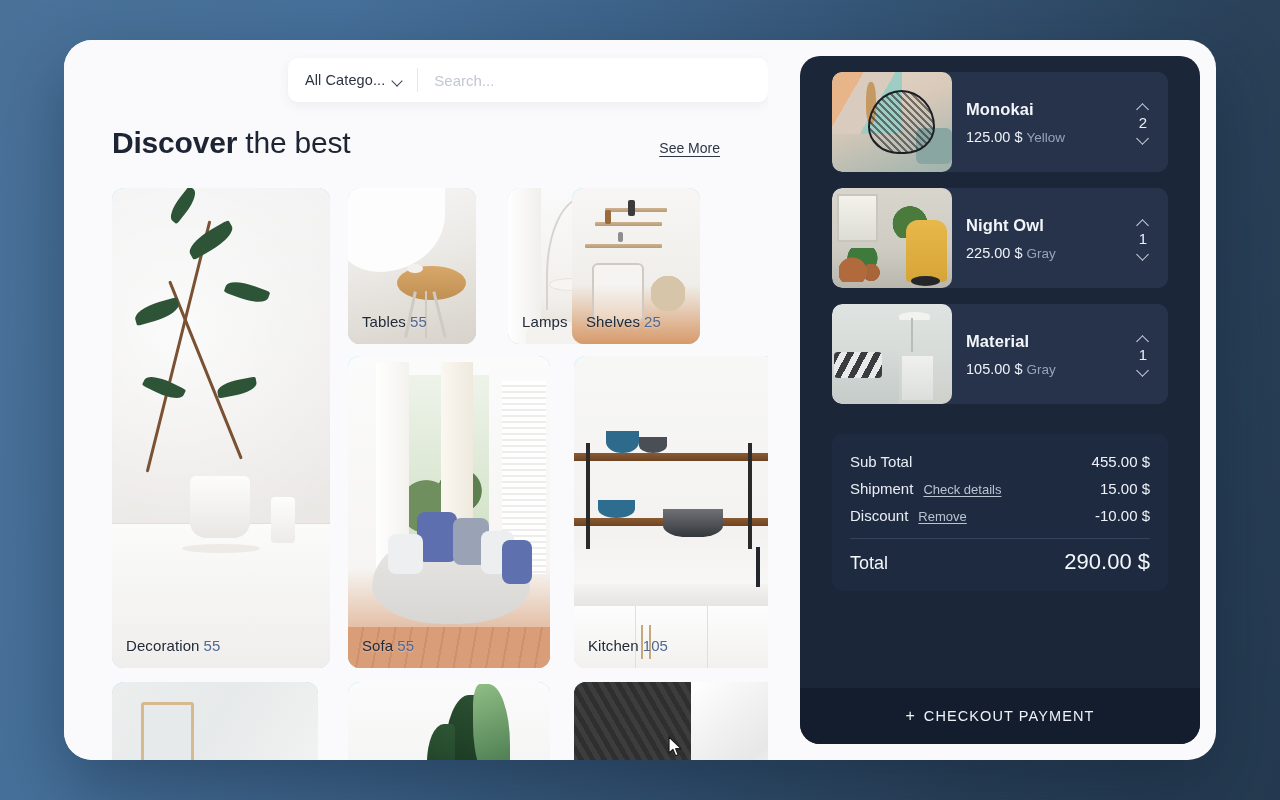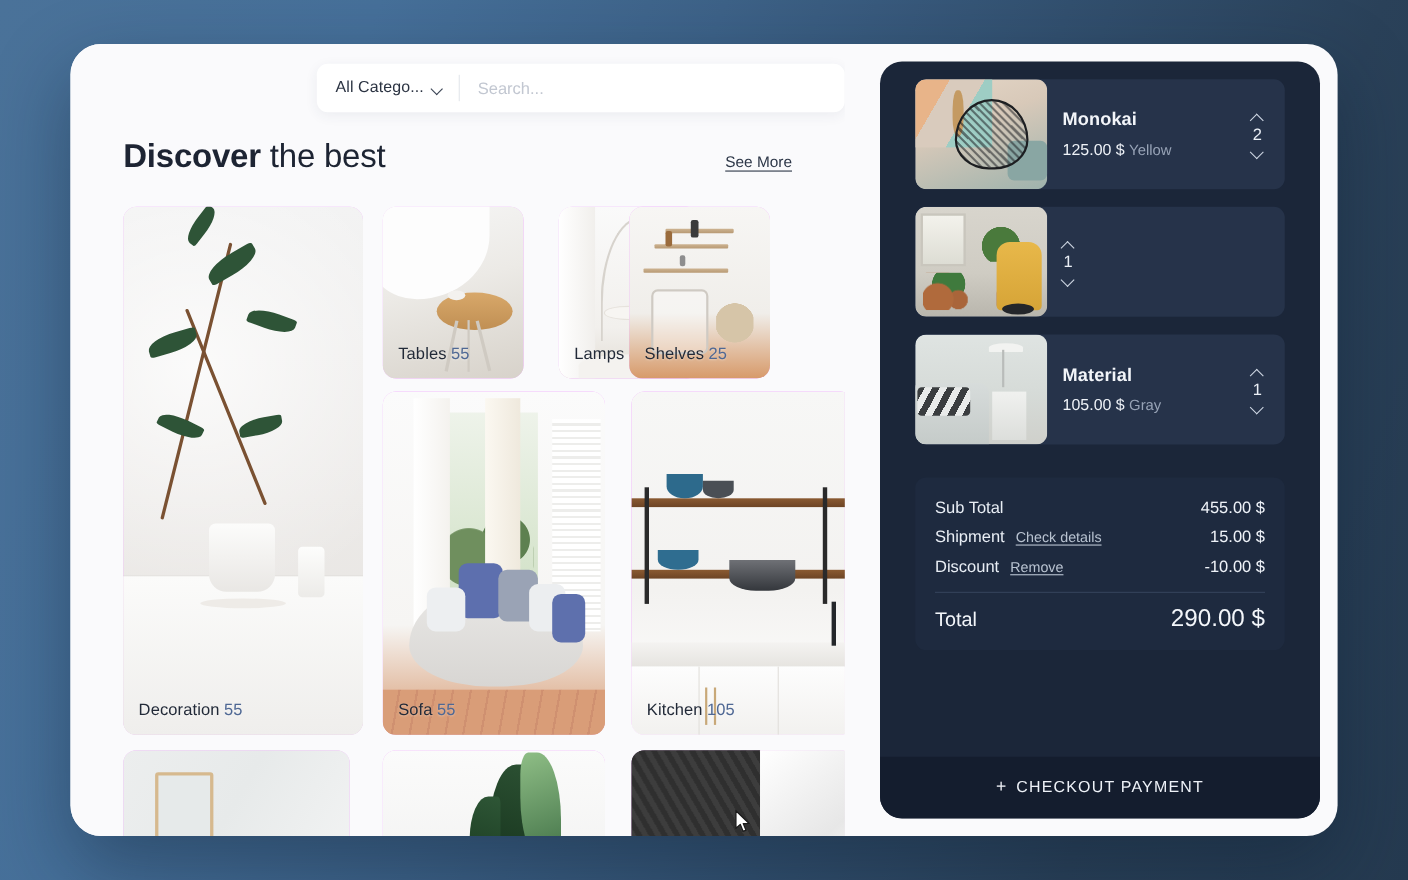--- a/index.html
+++ b/index.html
@@ -100,21 +100,21 @@
     width: 720px;        
     display: grid;
     grid-template-columns: 218px 97px 64px 64px 131px;
     grid-auto-rows: auto;
     gap: 0;
   }
   .tile {
     position: relative;
     border-radius: 12px;
     overflow: hidden;
-    background: #f0abfc;
+    background: #7dd3fc;
     cursor: pointer;
   }
   .tile .caption {
     position: absolute;
     left: 14px; bottom: 14px;
     font-size: 15px; color: #222a38;
     letter-spacing: .1px;
     white-space: nowrap;
     text-shadow: 0 1px 2px rgba(255,255,255,.35);
   }
@@ -553,20 +553,26 @@
       <div class="cart-item">
         <div class="cart-thumb">
           <div class="ph-nightowl">
             <div class="win"></div>
               <div class="palm"></div>
               <div class="chair"></div>
             <div class="base"></div>
               <div class="pots"></div>
           </div>
         </div>
+        <div class="cart-info">
+          <div class="cart-name">Night Owl</div>
+          <div class="cart-priceline">
+            <span>225.00 $</span><span class="color">Gray</span>
+          </div>
+        </div>
         <div class="cart-qty">
           <div class="qty-btn qty-up"></div>
           <div class="qty-value">1</div>
           <div class="qty-btn qty-down"></div>
         </div>
       </div>
 
       <div class="cart-item">
         <div class="cart-thumb">
           <div class="ph-material">

